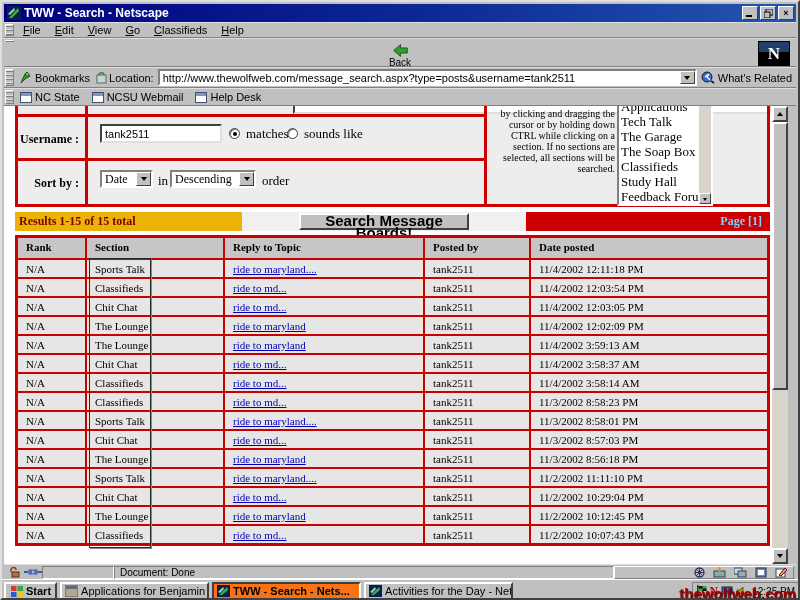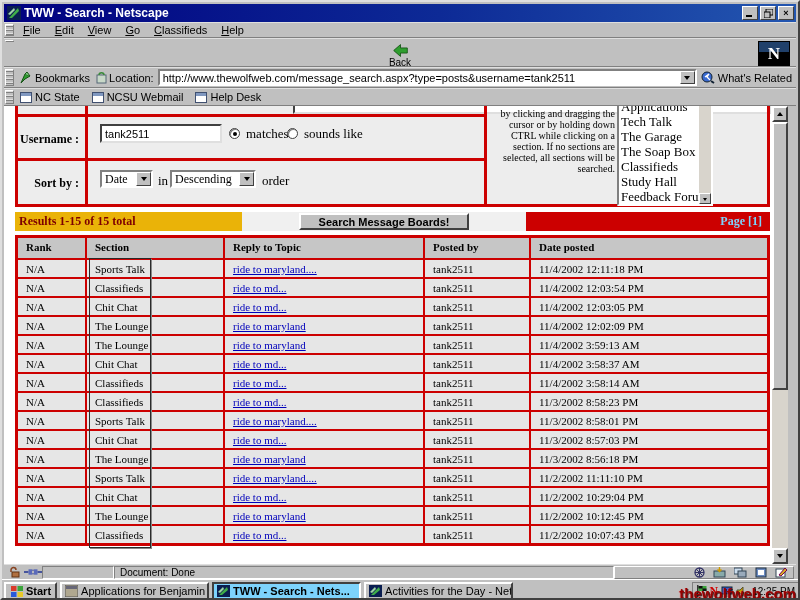--- a/index.html
+++ b/index.html
@@ -94,21 +94,21 @@
   .lb-down .arrow-down { border-width:2.5px; border-top-width:3.5px; margin-top:3px; }
 
   
   .resbar { position:absolute; left:11px; top:106px; width:755px; height:19px; display:flex; }
   .resbar .rb-left { width:227px; background:#eab308; color:#7e0000; font-weight:bold; font-size:12px;
                      display:flex; align-items:center; padding-left:4px; font-family:"Liberation Serif",serif; }
   .resbar .rb-mid { width:284px; background:#f0f0f0; display:flex; align-items:center; justify-content:center; }
   .resbar .rb-right { flex:1; background:#cc0000; color:#7dd3fc; font-weight:bold; font-size:12px;
                       display:flex; align-items:center; justify-content:flex-end; padding-right:8px; font-family:"Liberation Serif",serif; }
   .searchbtn { width:170px; height:17px; background:#c0c0c0; border:2px solid; border-color:#fff #404040 #404040 #fff;
-               font-family:"Liberation Sans",sans-serif; font-weight:bold; font-size:11px; line-height:12px; }
+               font-family:"Liberation Sans",sans-serif; font-weight:bold; font-size:15px; line-height:12px; }
 
   
   .rtable { position:absolute; left:11px; top:129px; width:755px; border:3px solid #cc0000; background:#cc0000; }
   .trow { display:flex; height:19px; border-top:2px solid #cc0000; }
   .trow.thead { height:20px; border-top:none; }
   .tc { background:#e6e6e6; padding-left:8px; font-size:11px; line-height:18px; white-space:nowrap; overflow:hidden;
         border-left:2px solid #cc0000; font-family:"Liberation Serif",serif; }
   .tc:first-child { border-left:none; }
   .thead .tc { background:#c6c6c6; font-weight:bold; line-height:19px; }
   .c-rank { width:67px; } .c-section { width:138px; } .c-topic { width:200px; }
@@ -142,21 +142,21 @@
   .compbar svg { display:block; }
 
   
   .taskbar { position:absolute; left:0; top:577px; width:800px; height:23px; background:#c0c0c0;
              border-top:1px solid #fff; display:flex; align-items:center; gap:3px; padding:0 2px; }
   .startbtn { height:19px; background:#c0c0c0; border:2px solid; border-color:#fff #404040 #404040 #fff;
               display:flex; align-items:center; gap:2px; padding:0 4px; font-weight:bold; font-size:11px; flex:none; }
   .task { width:149px; height:19px; background:#c0c0c0; border:2px solid; border-color:#fff #404040 #404040 #fff;
           display:flex; align-items:center; gap:3px; padding:0 3px; font-size:11px; flex:none;
           white-space:nowrap; overflow:hidden; }
-  .task.active { border-color:#404040 #fff #fff #404040; background:#7dd3fc; font-weight:bold; }
+  .task.active { border-color:#404040 #fff #fff #404040; background:#f97316; font-weight:bold; }
   .task .ticon16 { flex:none; }
   .tray { margin-left:auto; height:19px; border:1px solid; border-color:#808080 #fff #fff #808080;
           display:flex; align-items:center; gap:3px; padding:0 4px 0 3px; font-size:10px; }
   .trayN { color:#cc0000; font-weight:bold; font-size:12px; font-family:"Liberation Serif",serif; }
   .clock { font-size:10px; padding-left:2px; }
   .watermark { position:absolute; right:2px; top:583px; font-size:15px; font-weight:bold; color:#990000;
                text-shadow:1px 1px 0 rgba(40,0,0,.75), -1px 0 0 rgba(255,120,120,.35); z-index:20;
                letter-spacing:0; font-family:"Liberation Sans",sans-serif; }
 </style>
 </head>

